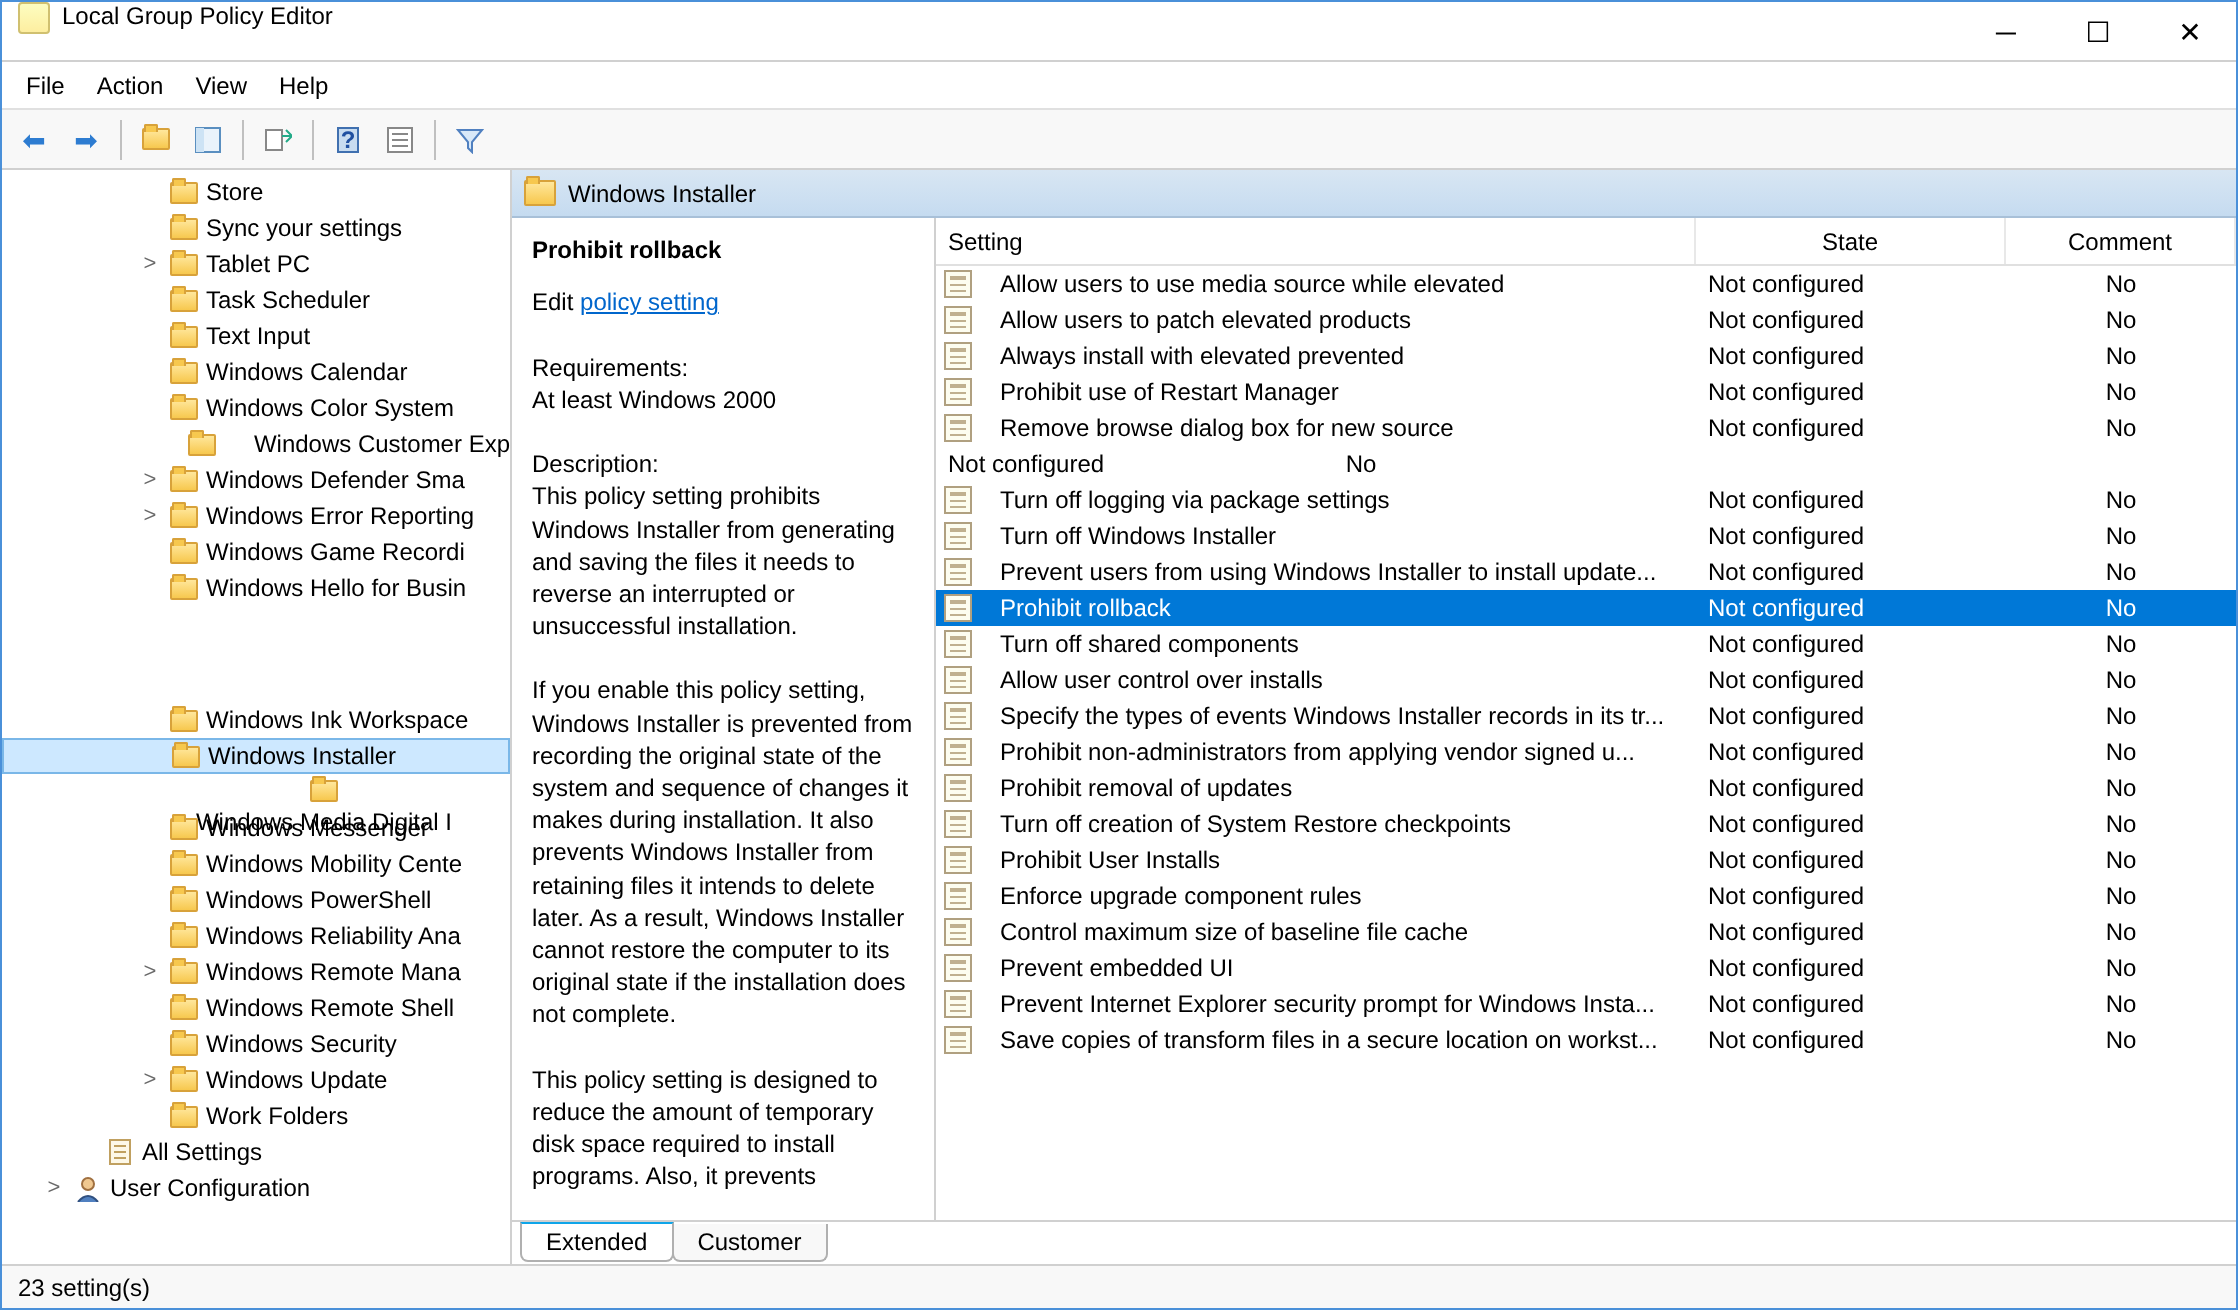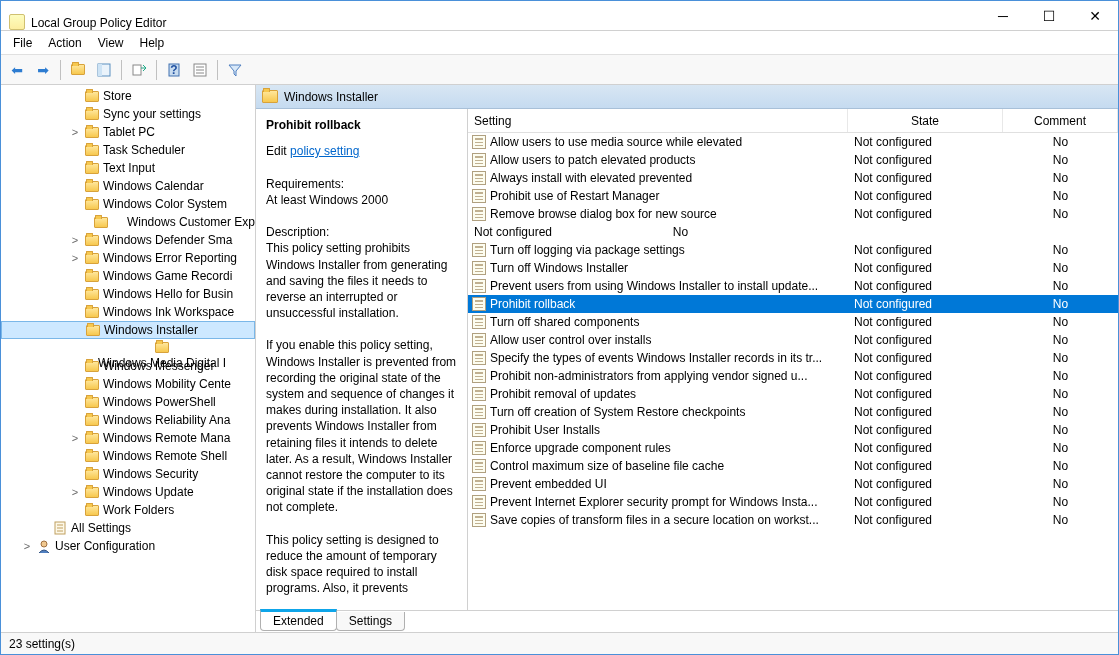--- a/index.html
+++ b/index.html
@@ -1,18 +1,18 @@
 <!DOCTYPE html>
 <html><head>
 <meta charset="utf-8">
 <style>
 * { box-sizing: border-box; margin: 0; padding: 0; font-family: "Segoe UI", Tahoma, sans-serif; font-size: 12px; }
 body { background: #fff; overflow: hidden; }
 .window { width: 1119px; height: 655px; border: 1px solid #4a90d9; display: flex; flex-direction: column; background: #fff; }
-.titlebar { height: 30px; display: flex; align-items: flex-end; padding-left: 8px; border-bottom: 1px solid #d0d0d0; }
+.titlebar { height: 30px; display: flex; align-items: flex-start; padding-left: 8px; border-bottom: 1px solid #d0d0d0; }
 .titlebar .app-icon { width: 16px; height: 16px; margin-right: 6px; background: linear-gradient(#fdfdc0,#fdeea0); border:1px solid #d0c070; border-radius:2px; position:relative;}
 .titlebar .title { flex: 1; }
 .win-controls { display: flex; height:100%; }
 .win-controls div { width: 46px; display:flex; align-items:center; justify-content:center; font-size:14px; }
 .menubar { height: 24px; display: flex; align-items: center; padding-left: 4px; border-bottom:1px solid #e0e0e0; }
 .menubar span { padding: 2px 8px; }
 .toolbar { height: 30px; display: flex; align-items: center; padding: 0 4px; gap:2px; border-bottom:1px solid #d0d0d0; background:#f8f8f8; }
 .tbtn { width:24px; height:24px; display:flex; align-items:center; justify-content:center; border:1px solid transparent; border-radius:2px;}
 .tsep { width:1px; height:20px; background:#c0c0c0; margin:0 3px; }
 .arrow { font-size:14px; }
@@ -34,29 +34,29 @@
 .desc-col .desc-title { font-weight:bold; margin-bottom:10px; display:block;}
 .desc-col a { color:#0066cc; text-decoration:underline;}
 .list-col { flex:1; overflow:auto; position:relative;}
 .list-header { display:flex; position:sticky; top:0; background:#fff; border-bottom:1px solid #e0e0e0; height:24px; align-items:center;}
 .list-header div { padding:0 6px; border-right:1px solid #e8e8e8; height:100%; display:flex; align-items:center;}
 .col-setting { flex:1; }
 .col-state { width:155px; justify-content:center;}
 .col-comment { width:115px; justify-content:center;}
 .list-row { display:flex; height:18px; align-items:center;}
 .list-row.selected { background:#0078d7; color:#fff;}
-.list-row .cell-setting { flex:1; display:flex; align-items:center; gap:4px; padding-left:4px; overflow:hidden; white-space:nowrap; text-overflow:ellipsis;}
+.list-row .cell-setting { flex:1; display:flex; align-items:center; gap:14px; padding-left:4px; overflow:hidden; white-space:nowrap; text-overflow:ellipsis;}
 .list-row .cell-state { width:155px; padding-left:6px;}
 .list-row .cell-comment { width:115px; text-align:center;}
 .setting-ico { width:14px; height:14px; border:1px solid #b0a080; background:#fdfdf0; position:relative; flex-shrink:0;}
 .setting-ico::before{content:'';position:absolute;left:2px;top:2px;right:2px;height:2px;background:#c0b090;}
 .setting-ico::after{content:'';position:absolute;left:2px;top:6px;right:2px;height:5px;background:repeating-linear-gradient(#c0b090 0 1px,transparent 1px 3px);}
 .tabs { height:22px; display:flex; align-items:flex-end; padding-left:4px; border-top:1px solid #d0d0d0;}
 .tab { padding:2px 12px; border:1px solid #b0b0b0; border-top:none; border-radius:0 0 4px 4px; margin-right:-1px; background:#f8f8f8; position:relative; top:-1px;}
-.tab.active { background:#fff; border-top:3px solid #0ea5e9; z-index:1;}
+.tab.active { background:#fff; border-top:1px solid #0ea5e9; z-index:1;}
 .statusbar { height:22px; border-top:1px solid #d0d0d0; display:flex; align-items:center; padding-left:8px; background:#f8f8f8;}
 svg { display:block; }
 </style>
 </head>
 <body>
 
 <div class="window">
   <div class="titlebar">
     <span class="app-icon"></span>
     <span class="title">Local Group Policy Editor</span>
@@ -200,21 +200,21 @@
           </span>
           <span>Windows Game Recordi</span>
         </div>
         <div class="tree-row" style="padding-left: 68px;">
           <span class="exp"></span>
           <span class="tico">
             <span class="folder-ico"></span>
           </span>
           <span>Windows Hello for Busin</span>
         </div>
-        <div class="tree-row" style="padding-left: 68px;">
+        <div class="tree-row" style="padding-left: 68px; margin-top: 48px;">
           <span class="exp"></span>
           <span class="tico">
             <span class="folder-ico"></span>
           </span>
           <span>Windows Ink Workspace</span>
         </div>
         <div class="tree-row selected" style="padding-left: 68px;">
           <span class="exp"></span>
           <span class="tico">
             <span class="folder-ico"></span>
@@ -511,21 +511,21 @@
                   <span>Save copies of transform files in a secure location on workst...</span>
                 </div>
                 <div class="cell-state">Not configured</div>
                 <div class="cell-comment">No</div>
               </div>
             </div>
         </div>
       </div>
       <div class="tabs">
         <div class="tab active">Extended</div>
-        <div class="tab">Settings</div>
+        <div class="tab">Customer</div>
       </div>
     </div>
   </div>
 
   <div class="statusbar">
     <span>23 setting(s)</span>
   </div>
 </div>
 
 </body></html>

